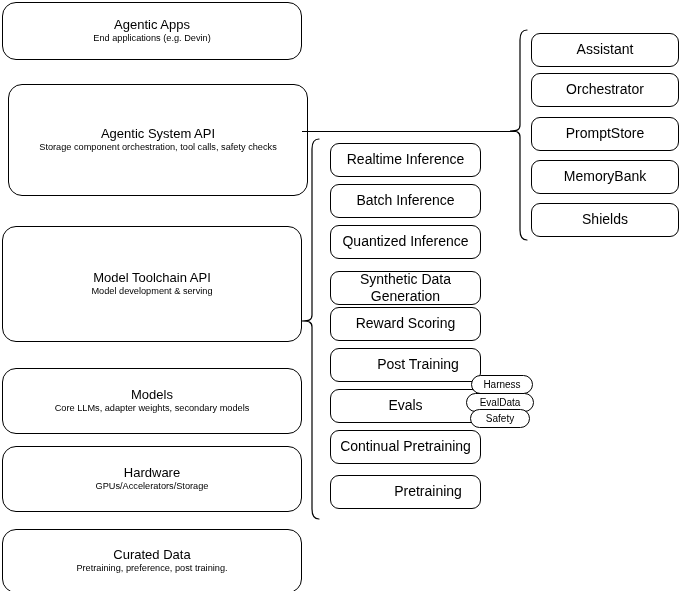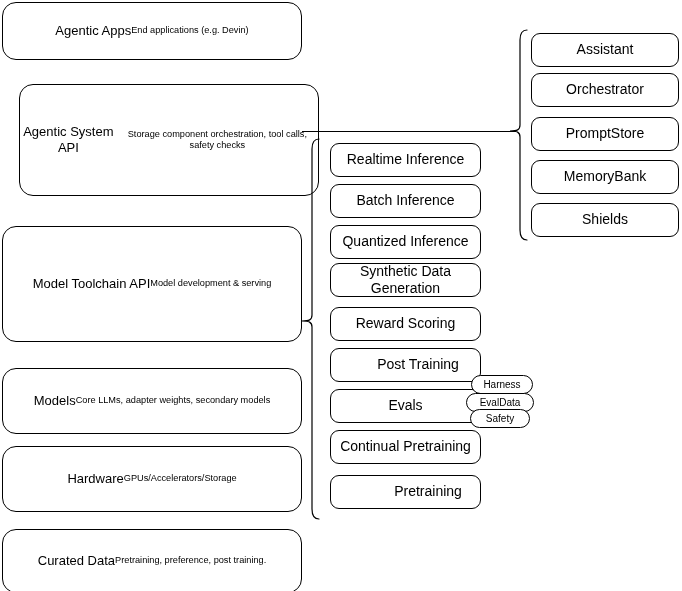--- a/index.html
+++ b/index.html
@@ -12,33 +12,33 @@
   }
   .canvas{position:absolute;left:0;top:0;width:682px;height:591px;}
 
   
   .box{
     position:absolute;
     box-sizing:border-box;
     border:1px solid #000000;
     background:#ffffff;
     display:flex;
-    flex-direction:row;
+    flex-direction:column;
     align-items:center;
     justify-content:center;
     text-align:center;
     line-height:1.25;
   }
   .box .title{font-size:13px;color:#000;}
   .box .sub{font-size:9.2px;color:#000;margin-top:0;}
 
   
   .left-box{border-radius:14px;}
   .left-box.l-apps   {left:2px;  top:2px;   width:300px; height:58px;}
-  .left-box.l-sysapi {left:19px;  top:84px;  width:300px; height:112px;}
+  .left-box.l-sysapi {left:8px;  top:84px;  width:300px; height:112px;}
   .left-box.l-toolch {left:2px;  top:226px; width:300px; height:116px;}
   .left-box.l-models {left:2px;  top:368px; width:300px; height:66px;}
   .left-box.l-hw     {left:2px;  top:446px; width:300px; height:66px;}
   .left-box.l-data   {left:2px;  top:529px; width:300px; height:64px;}
 
   
   .item-box{
     border-radius:9px;
     width:151px;height:34px;
     justify-content:center;
@@ -132,21 +132,21 @@
   <div class="mid-col">
     <div class="box item-box" style="top:0px;">
       <div class="title">Realtime Inference</div>
     </div>
     <div class="box item-box" style="top:41px;">
       <div class="title">Batch Inference</div>
     </div>
     <div class="box item-box" style="top:82px;">
       <div class="title">Quantized Inference</div>
     </div>
-    <div class="box item-box" style="top:120px;">
+    <div class="box item-box" style="top:128px;">
       <div class="title">Synthetic Data Generation</div>
     </div>
     <div class="box item-box" style="top:164px;">
       <div class="title">Reward Scoring</div>
     </div>
     <div class="box item-box" style="top:205px;padding-left:25px;">
       <div class="title">Post Training</div>
     </div>
     <div class="box item-box" style="top:246px;">
       <div class="title">Evals</div>

